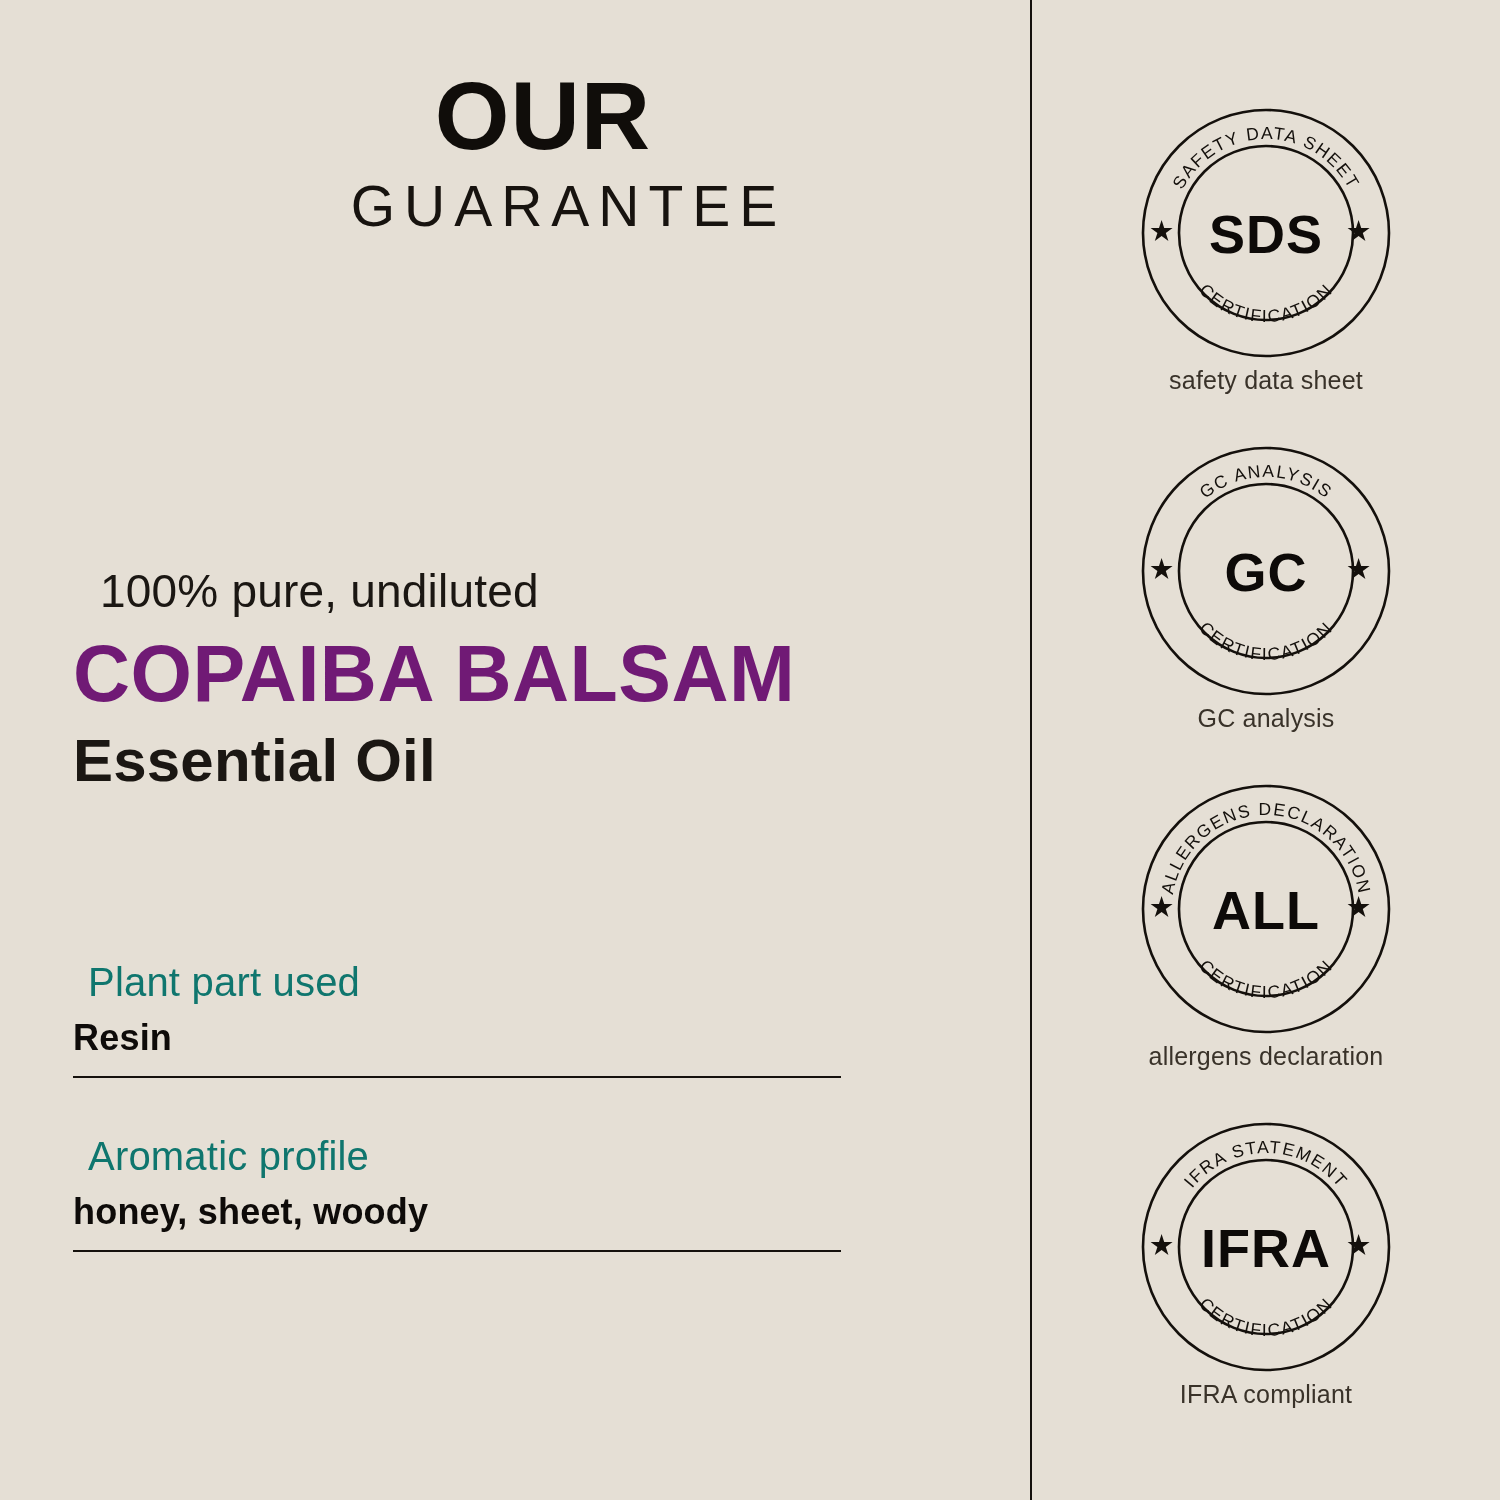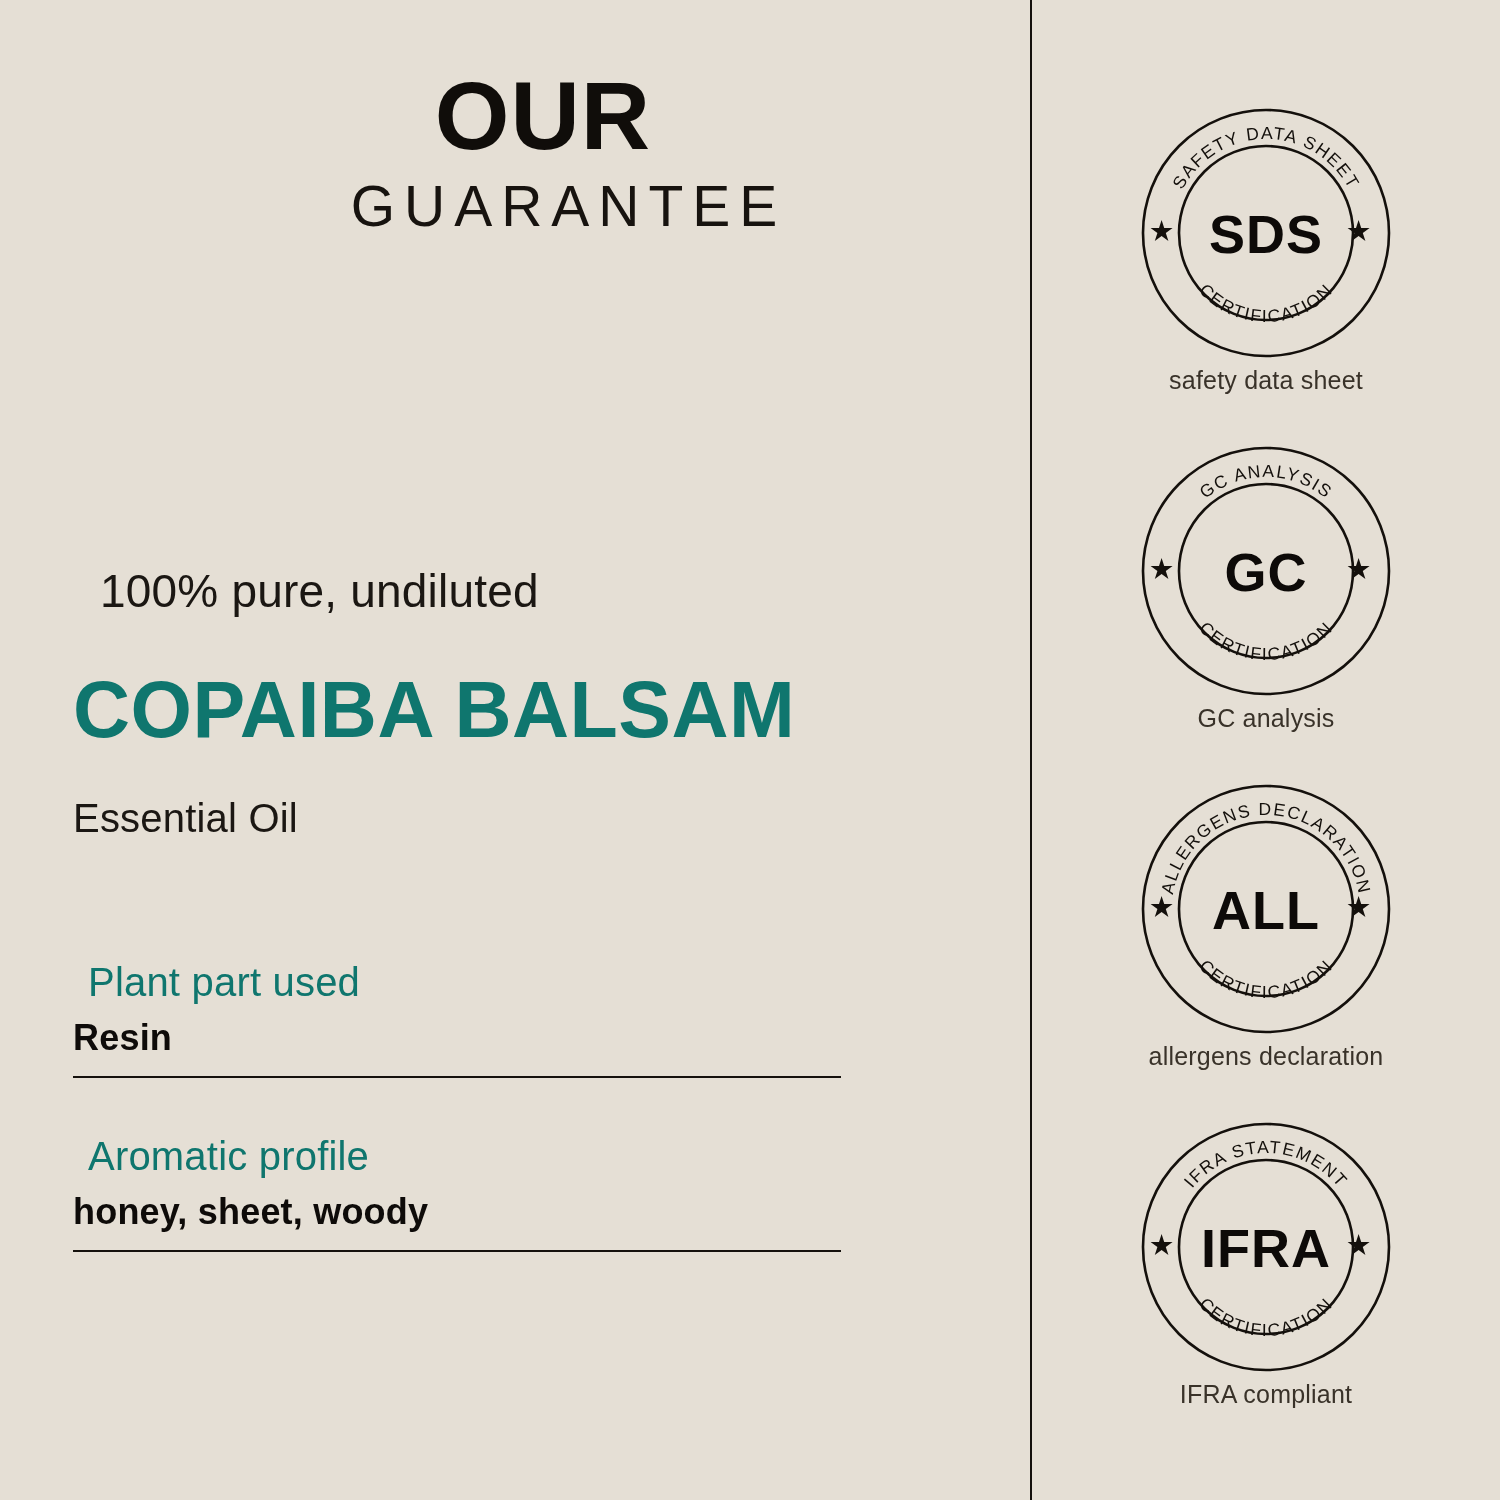--- a/index.html
+++ b/index.html
@@ -67,31 +67,31 @@
   }
   #product-eyebrow {
     font-size:46px;
     font-weight:300;
     letter-spacing:0.2px;
     color:#1b1713;
     line-height:1.0;
     margin-left:27px;
   }
   #product-name {
-    margin-top:56px;
+    margin-top:20px;
     font-size:79px;
     font-weight:700;
     letter-spacing:0.5px;
-    color:#0f766e;
+    color:#701a75;
     line-height:1.0;
   }
   #product-type {
-    margin-top:49px;
-    font-size:40px;
-    font-weight:400;
+    margin-top:18px;
+    font-size:60px;
+    font-weight:700;
     letter-spacing:0.2px;
     color:#1b1713;
     line-height:1.0;
   }
 
   
   .spec-field { position:absolute; left:73px; width:768px; }
   #spec-0 { top:962px; }
   #spec-1 { top:1136px; }
 

